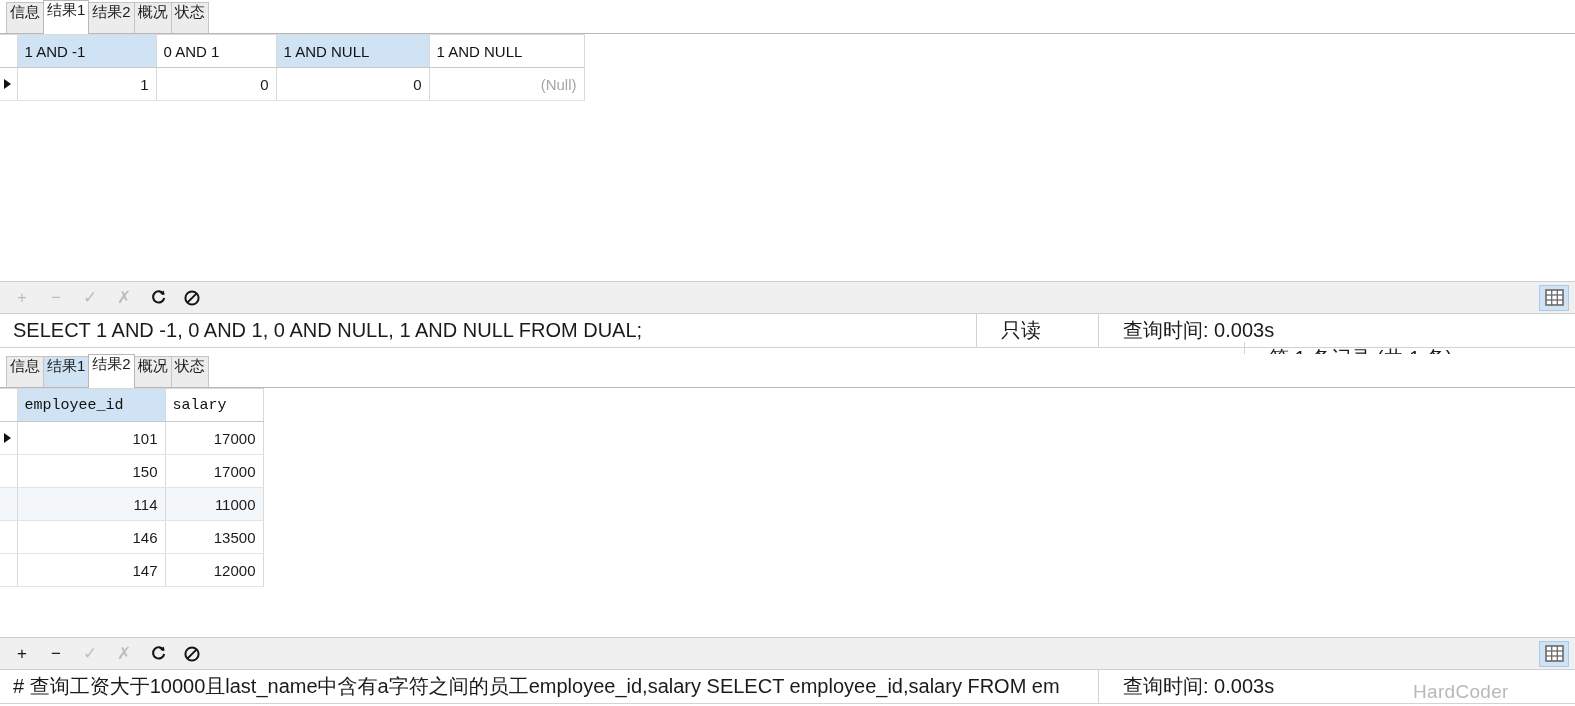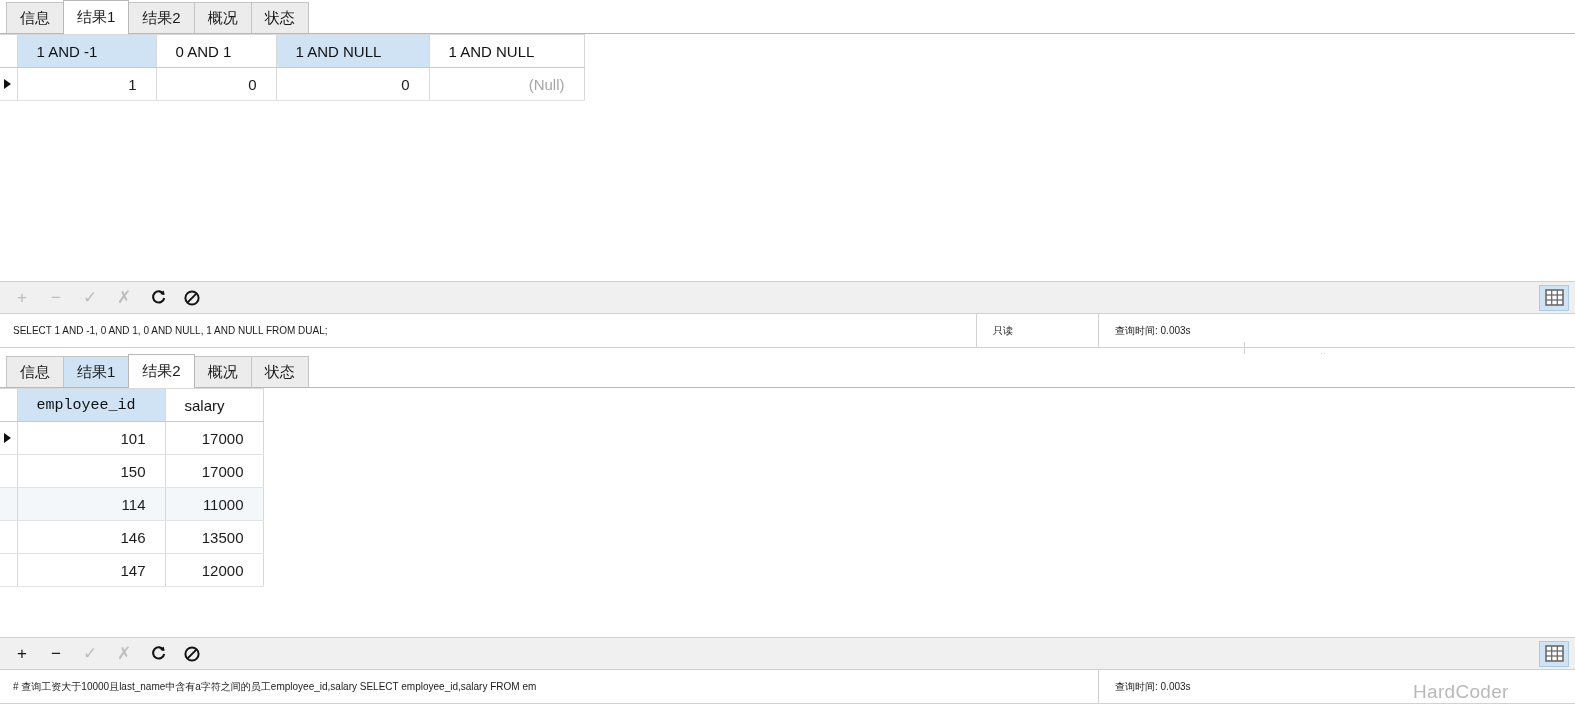--- a/index.html
+++ b/index.html
@@ -23,22 +23,22 @@
     height: 34px;
     background: #ffffff;
     border-bottom: 1px solid #b8b8b8;
     padding-left: 6px;
     display: flex;
     align-items: flex-end;
   }
   .tab {
     position: relative;
     height: 31px;
-    padding: 0 13px;
-    display: flex; align-items: center;
+    padding: 0 3px;
+    display: flex; align-items: flex-start;
     font-size: 15px;
     color: #1b1b1b;
     background: #ececec;
     border: 1px solid #c4c4c4;
     border-bottom: none;
     margin-right: -1px;
     cursor: default;
     white-space: nowrap;
   }
   .tab.highlight { background: #cfe3f5; }
@@ -64,21 +64,21 @@
     border-collapse: collapse;
     table-layout: fixed;
     font-size: 15px;
     color: #1b1b1b;
     background: #ffffff;
   }
   table.grid th, table.grid td {
     border-right: 1px solid #d9d9d9;
     border-bottom: 1px solid #e3e3e3;
     height: 33px;
-    padding: 0 19px;
+    padding: 0 7px;
     font-weight: normal;
     overflow: hidden;
     white-space: nowrap;
   }
   table.grid th {
     background: #ffffff;
     text-align: left;
     border-bottom: 1px solid #c9c9c9;
     border-top: 1px solid #d9d9d9;
     color: #111;
@@ -137,34 +137,34 @@
   }
 
   
   .statusbar {
     position: relative;
     height: 34px;
     background: #ffffff;
     border-bottom: 1px solid #d2d2d2;
     display: flex;
     align-items: center;
-    font-size: 10px;
+    font-size: 20px;
     color: #1b1b1b;
   }
   .st-sql {
     flex: 0 0 auto;
     padding-left: 13px;
     white-space: nowrap;
     overflow: hidden;
   }
   .st-cell {
     position: absolute;
     top: 0; height: 100%;
     display: flex; align-items: center;
-    padding-left: 16px;
+    padding-left: 24px;
     border-left: 1px solid #d2d2d2;
     white-space: nowrap;
   }
   #st-top-readonly { left: 976px; width: 100px; }
   #st-top-time     { left: 1098px; width: 190px; }
   #st-top-rows     { left: 1244px; margin-top: 28px; }
   #st-bot-time     { left: 1098px; width: 190px; }
   #st-bot-rows     { left: 1318px; }
 
   .watermark {
@@ -284,21 +284,21 @@
           <span>状态</span>
         </div>
       </div>
 
     <div class="gridwrap" id="grid-bottom-wrap">
       <table class="grid" id="grid-bottom">
           <thead>
             <tr>
               <th class="rowhead"></th>
               <th class="sel" style="width: 148px; font-family: Liberation Mono, monospace;"><span>employee_id</span></th>
-              <th class="" style="width: 98px;"><span>salary</span></th>
+              <th class="" style="width: 98px; font-family: Liberation Mono, monospace;"><span>salary</span></th>
             </tr>
           </thead>
           <tbody>
             <tr class="">
               <td class="rowhead current">
                 <div class="rowarrow"></div>
               </td>
               <td class="num" style="width: 148px;">101</td>
               <td class="num" style="width: 98px;">17000</td>
             </tr>

